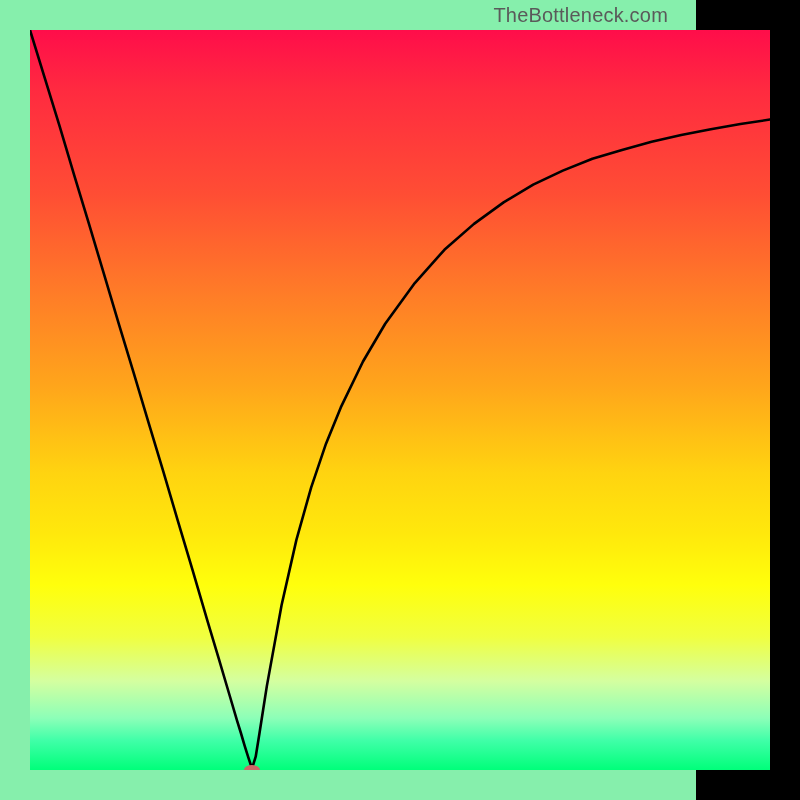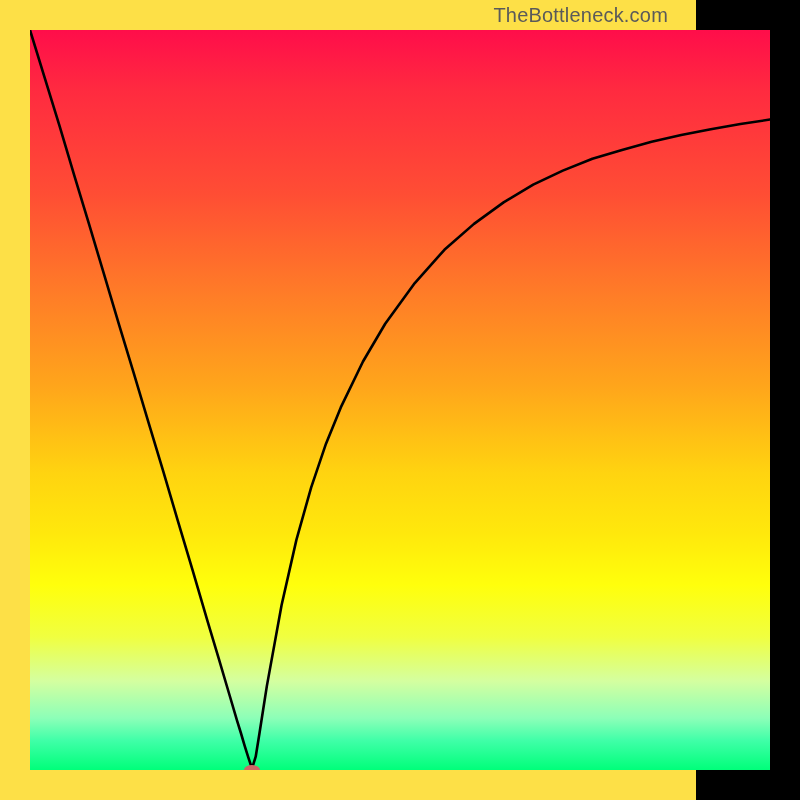--- a/index.html
+++ b/index.html
@@ -9,21 +9,21 @@
     height: 800px;
     overflow: hidden;
     background: #000;
     font-family: Arial, Helvetica, sans-serif;
   }
   .frame {
     position: relative;
     width: 696px;
     height: 800px;
     box-sizing: border-box;
-    background: #fde047;
+    background: #86efac;
   }
   .plot-area {
     position: absolute;
     left: 30px;
     top: 30px;
     width: 740px;
     height: 740px;
     overflow: hidden;
     
     background: linear-gradient(to bottom,

